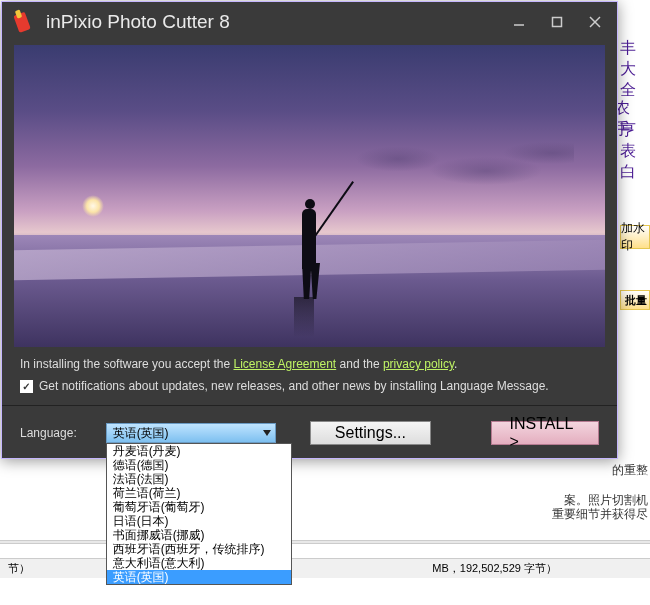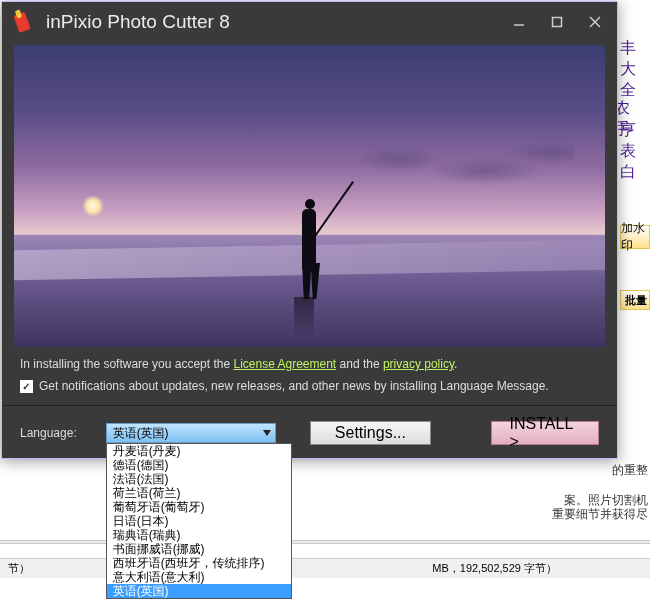--- a/index.html
+++ b/index.html
@@ -424,21 +424,20 @@
       <div class="dropdown-sel">
         <span>英语(英国)</span>
       </div>
       <div class="dropdown-list" id="lang-list">
           <div class="opt">丹麦语(丹麦)</div>
           <div class="opt">德语(德国)</div>
           <div class="opt">法语(法国)</div>
           <div class="opt">荷兰语(荷兰)</div>
           <div class="opt">葡萄牙语(葡萄牙)</div>
           <div class="opt">日语(日本)</div>
-          <div class="opt">瑞典语(瑞典)</div>
           <div class="opt">书面挪威语(挪威)</div>
           <div class="opt">西班牙语(西班牙，传统排序)</div>
           <div class="opt">意大利语(意大利)</div>
           <div class="opt selected">英语(英国)</div>
         </div>
     </div>
     <div class="spacer"></div>
     <div class="btn">
       <span>Settings...</span>
     </div>

